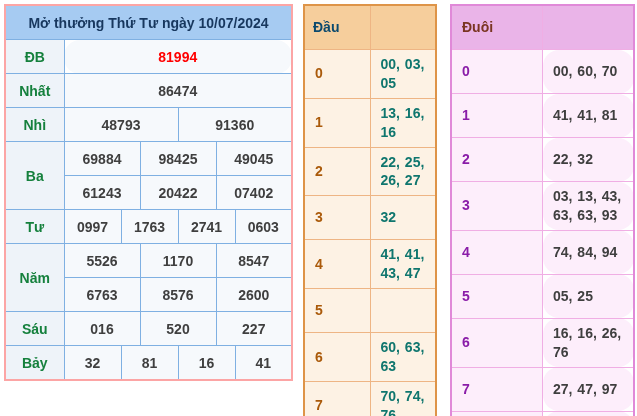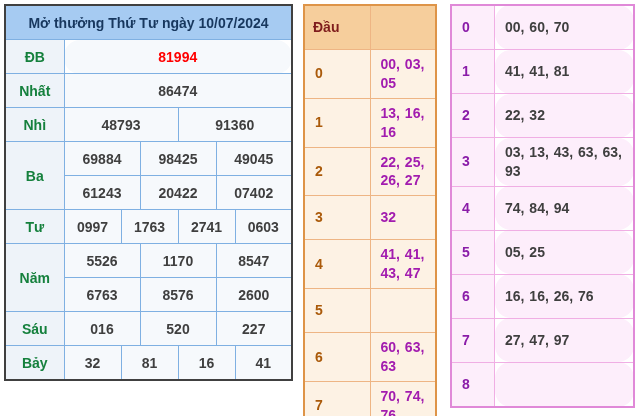--- a/index.html
+++ b/index.html
@@ -21,21 +21,21 @@
     font-weight: bold;
     font-size: 14px;
   }
 
   
   #results-table {
     position: absolute;
     left: 4px;
     top: 4px;
     width: 289px;
-    border: 2px solid #404040;
+    border: 2px solid #fca5a5;
   }
   #results-table th, #results-table td {
     border: 1px solid #7fb0e2;
     height: 33px;
     text-align: center;
     vertical-align: middle;
     padding: 0 2px;
     overflow: hidden;
   }
   #results-table th.title-cell {
@@ -67,31 +67,31 @@
   #dau-table th, #dau-table td {
     border: 1px solid #eeb584;
     height: 33px;
     text-align: left;
     vertical-align: middle;
     padding: 5px 4px 5px 10px;
     line-height: 1.35;
   }
   #dau-table th {
     background: #f6ce9c;
-    color: #7f1d1d;
+    color: #0c4a6e;
     padding-left: 8px;
   }
   #dau-table td.digit-cell {
     background: #fdf2e4;
     color: #aa5a0a;
     width: 24px;
   }
   #dau-table td.values-cell {
     background: #fdf2e4;
-    color: #a21caf;
+    color: #0f766e;
     word-spacing: 1px;
   }
 
   
   #duoi-table {
     position: absolute;
     left: 450px;
     top: 4px;
     width: 185px;
     border: 2px solid #e089d8;
@@ -240,20 +240,24 @@
         </tr>
         <tr>
           <td class="digit-cell">7</td>
           <td class="values-cell">70, 74, 76</td>
         </tr>
       </tbody>
   </table>
 
   <table id="duoi-table">
     <tbody id="duoi-body">
+      <tr>
+        <th>Đuôi</th>
+        <th></th>
+      </tr>
 
     <tr>
           <td class="digit-cell">0</td>
           <td class="values-cell">00, 60, 70</td>
         </tr>
         <tr>
           <td class="digit-cell">1</td>
           <td class="values-cell">41, 41, 81</td>
         </tr>
         <tr>

